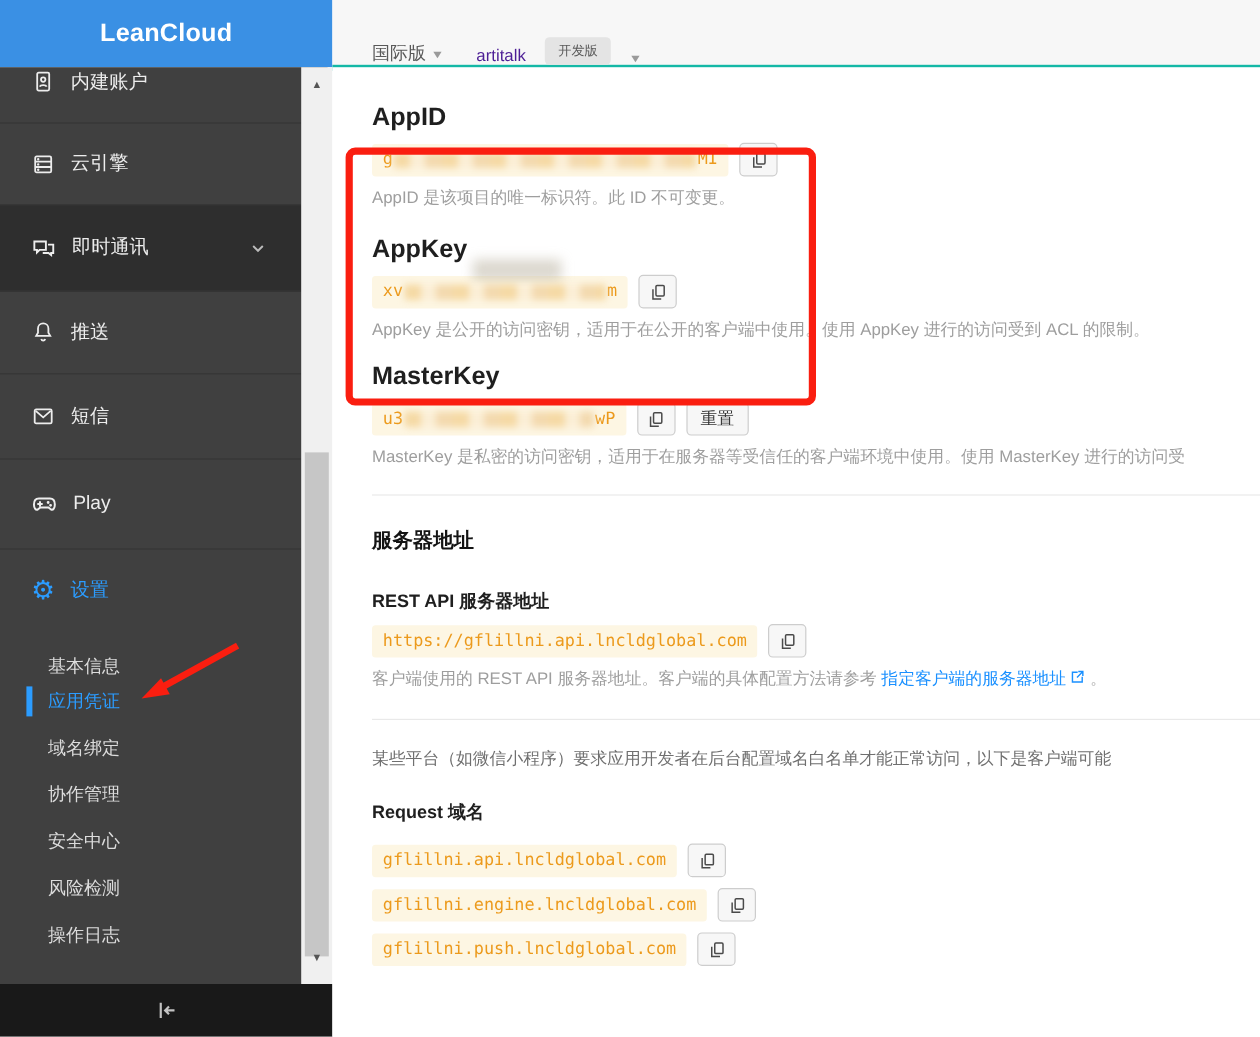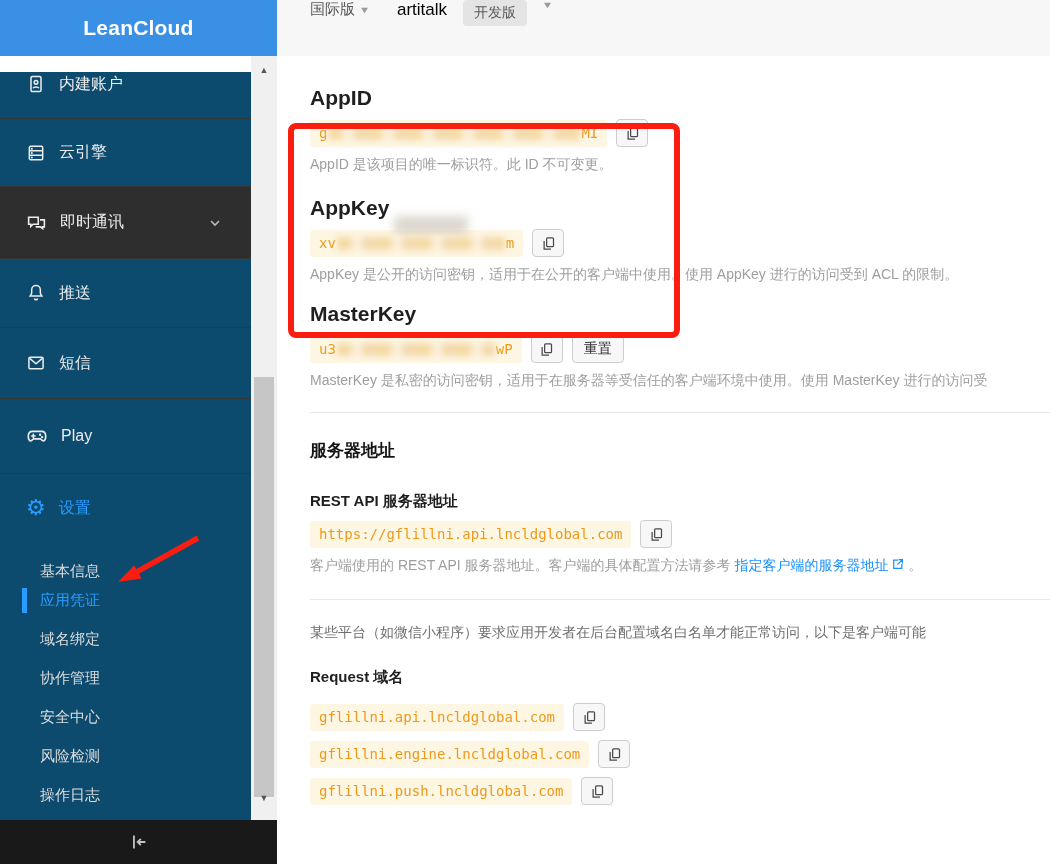--- a/index.html
+++ b/index.html
@@ -7,32 +7,32 @@
     font-family:"Liberation Sans","DejaVu Sans",sans-serif; background:#fff; }
   .app { position:relative; width:1050px; height:864px; overflow:hidden; }
 
   
   .brand { position:absolute; left:0; top:0; width:277px; height:56px;
     background:#3a90e4; color:#fff; display:flex; align-items:center; justify-content:center;
     font-size:21px; font-weight:bold; letter-spacing:.2px; }
 
   
   .topbar { position:absolute; left:277px; top:0; right:0; height:59px;
-    background:#f7f7f7; border-bottom:1px solid #14b8a6;
-    display:flex; align-items:flex-start; padding-left:33px; gap:10px; }
+    background:#f7f7f7; border-bottom:5px solid #14b8a6;
+    display:flex; align-items:flex-end; padding-left:33px; gap:10px; }
   .topbar .region { font-size:15px; color:#595959; cursor:pointer; display:flex; align-items:center; gap:5px;}
   .caret { font-size:9px; color:#9a9a9a; transform:scaleX(1.3); }
-  .topbar .appname { font-size:17px; color:#000000; margin-left:18px; }
-  .badge { background:#e4e4e4; color:#595959; font-size:14px; border-radius:4px;
+  .topbar .appname { font-size:14px; color:#4c1d95; margin-left:18px; }
+  .badge { background:#e4e4e4; color:#595959; font-size:11px; border-radius:4px;
     padding:4px 11px; margin-left:6px; }
   .topbar .app-caret { margin-left:6px; cursor:pointer; }
 
   
-  .sidebar { position:absolute; left:0; top:72px; width:273px; height:764px;
-    background:#0c4a6e; overflow:hidden; }
+  .sidebar { position:absolute; left:0; top:56px; width:273px; height:764px;
+    background:#404040; overflow:hidden; }
   .srow { position:absolute; left:0; width:251px; display:flex; align-items:center;
     padding-left:26px; gap:13px; color:#ededed; font-size:16px; cursor:pointer;
     border-bottom:1px solid #363636; }
   .srow svg { flex:0 0 auto; }
   .srow.hl { background:#2e2e2e; }
   .srow.noborder { border-bottom:none; }
   .chev { position:absolute; right:28px; color:#bbb; }
   .sub { position:absolute; left:0; width:251px; height:39px; display:flex; align-items:center;
     padding-left:40px; color:#dcdcdc; font-size:15px; cursor:pointer; }
   .sub .abar { display:none; }

